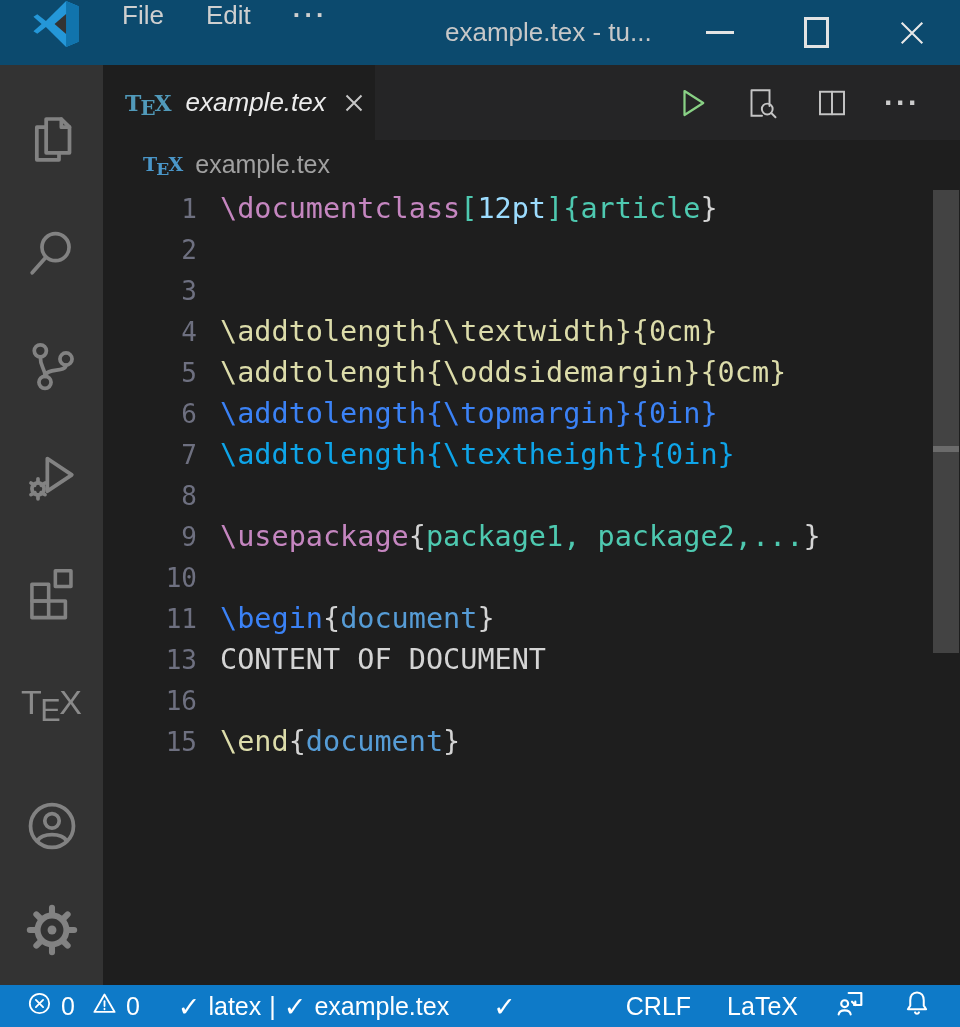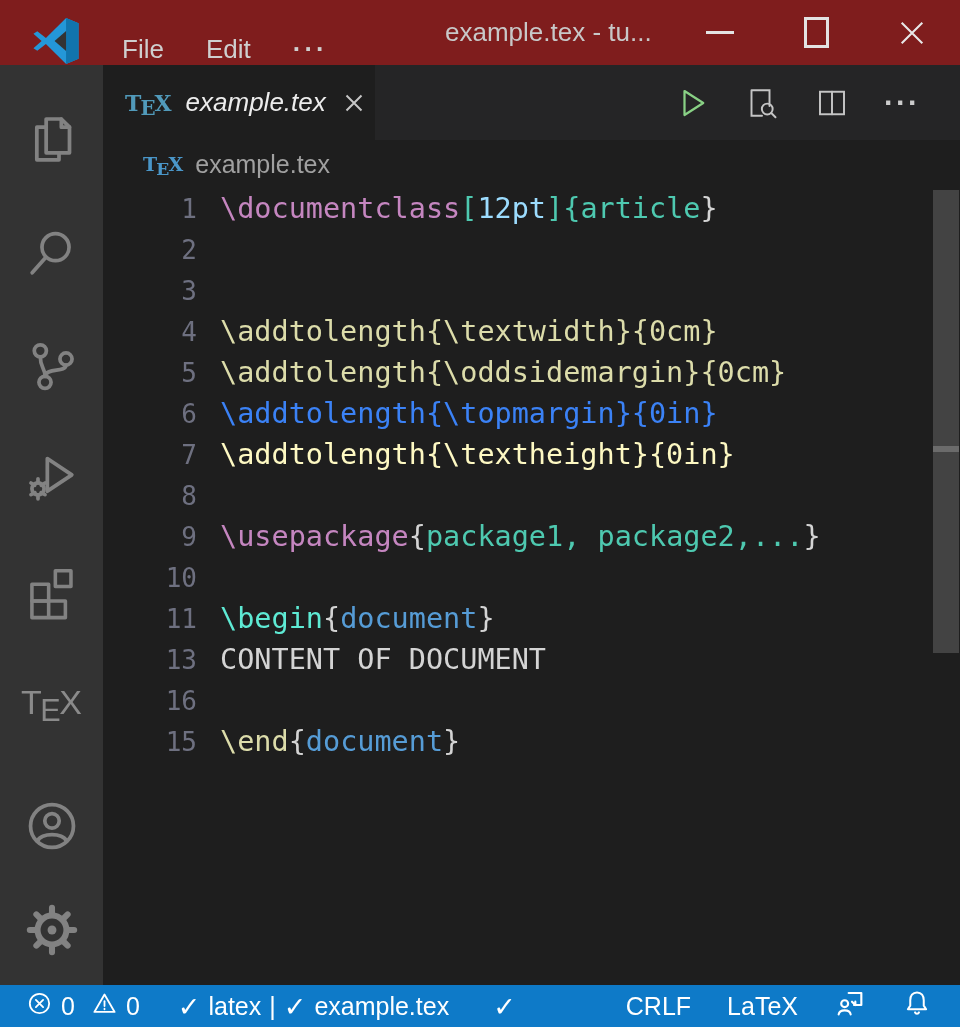--- a/index.html
+++ b/index.html
@@ -2,21 +2,21 @@
 <html><head>
 <meta charset="utf-8">
 <style>
   * { margin:0; padding:0; box-sizing:border-box; }
   html,body { width:960px; height:1027px; overflow:hidden; background:#1e1e1e;
     font-family:"Liberation Sans", sans-serif; }
   #app { position:relative; width:960px; height:1027px; background:#1e1e1e; }
 
   
   #titlebar { position:absolute; left:0; top:0; width:960px; height:65px;
-    background:#7f1d1d; display:flex; align-items:flex-end; }
+    background:#0c4a6e; display:flex; align-items:flex-start; }
   #vscode-logo { width:48px; height:48px; margin-left:32px; }
   .menu-item { color:#cfcfcf; font-size:26px; margin-left:42px; cursor:default; }
   .menu-item.dots { letter-spacing:3px; font-weight:bold; }
   #window-title { position:absolute; left:445px; top:0; height:51px; line-height:65px;
     color:#c8c8c8; font-size:26px; white-space:nowrap; }
   #win-controls { position:absolute; right:0; top:0; height:65px; display:flex; }
   .win-btn { width:96px; height:65px; display:flex; align-items:center; justify-content:center; }
   .min-glyph { width:28px; height:3px; background:#e3e3e3; }
   .max-glyph { width:25px; height:31px; border:3px solid #e3e3e3; }
 
@@ -200,25 +200,25 @@
   </div>
 
   <div id="editor">
     <div id="code-area">
         <div class="row"><div class="num">1</div><div class="code"><span style="color: rgb(197, 134, 192);">\documentclass</span><span style="color: rgb(78, 201, 176);">[</span><span style="color: rgb(156, 220, 254);">12pt</span><span style="color: rgb(78, 201, 176);">]</span><span style="color: rgb(78, 201, 176);">{</span><span style="color: rgb(78, 201, 176);">article</span><span style="color: rgb(212, 212, 212);">}</span></div></div>
         <div class="row"><div class="num">2</div><div class="code"></div></div>
         <div class="row"><div class="num">3</div></div>
         <div class="row"><div class="num">4</div><div class="code"><span style="color: rgb(220, 220, 170);">\addtolength{\textwidth}{0cm}</span></div></div>
         <div class="row"><div class="num">5</div><div class="code"><span style="color: rgb(220, 220, 170);">\addtolength{\oddsidemargin}{0cm}</span></div></div>
         <div class="row"><div class="num">6</div><div class="code"><span style="color: #3b82f6;">\addtolength{\topmargin}{0in}</span></div></div>
-        <div class="row"><div class="num">7</div><div class="code"><span style="color: #fef9c3; text-align: right;">\addtolength{\textheight}{0in}</span></div></div>
+        <div class="row"><div class="num">7</div><div class="code"><span style="color: #0ea5e9; text-align: right;">\addtolength{\textheight}{0in}</span></div></div>
         <div class="row"><div class="num">8</div><div class="code"></div></div>
         <div class="row"><div class="num">9</div><div class="code"><span style="color: rgb(197, 134, 192);">\usepackage</span><span style="color: rgb(212, 212, 212);">{</span><span style="color: rgb(78, 201, 176);">package1, package2,...</span><span style="color: rgb(212, 212, 212);">}</span></div></div>
         <div class="row"><div class="num">10</div><div class="code"></div></div>
-        <div class="row"><div class="num">11</div><div class="code"><span style="color: #5eead4;">\begin</span><span style="color: rgb(212, 212, 212);">{</span><span style="color: rgb(86, 156, 214);">document</span><span style="color: rgb(212, 212, 212);">}</span></div></div>
+        <div class="row"><div class="num">11</div><div class="code"><span style="color: #3b82f6;">\begin</span><span style="color: rgb(212, 212, 212);">{</span><span style="color: rgb(86, 156, 214);">document</span><span style="color: rgb(212, 212, 212);">}</span></div></div>
         <div class="row"><div class="num">13</div><div class="code"><span style="color: rgb(212, 212, 212);">CONTENT OF DOCUMENT</span></div></div>
         <div class="row"><div class="num">16</div><div class="code"></div></div>
         <div class="row"><div class="num">15</div><div class="code"><span style="color: rgb(220, 220, 170);">\end</span><span style="color: rgb(212, 212, 212);">{</span><span style="color: rgb(86, 156, 214);">document</span><span style="color: rgb(212, 212, 212);">}</span></div></div>
       </div>
     <div id="scrollbar">
       <div id="scroll-thumb"></div>
       <div id="scroll-cursor-marker"></div>
     </div>
   </div>
 

